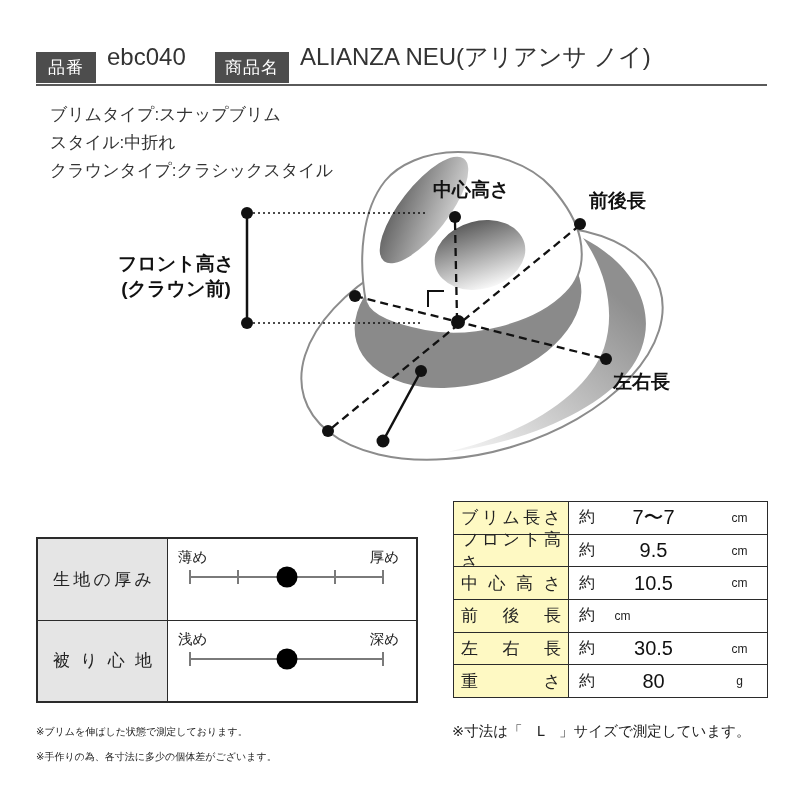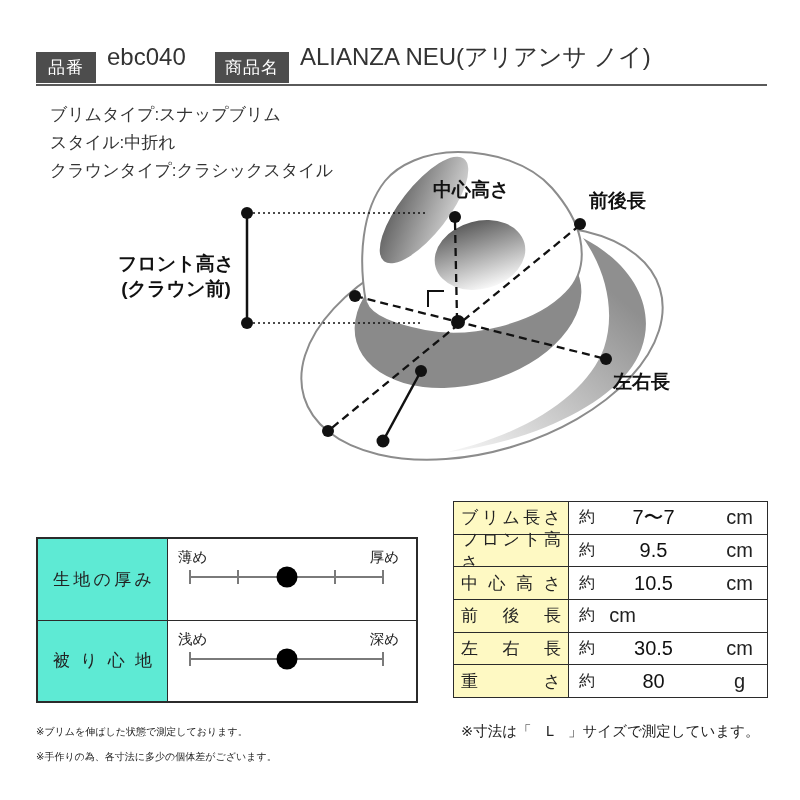--- a/index.html
+++ b/index.html
@@ -17,21 +17,21 @@
   
   .specs{position:absolute;left:50px;top:101px;font-size:17px;line-height:28px;color:#333;}
   
   .dlabel{position:absolute;font-size:19px;font-weight:bold;color:#111;white-space:nowrap;}
   .dlabel-front{white-space:normal;text-align:center;line-height:25px;}
   
   .feel-table{position:absolute;left:36px;top:537px;width:382px;height:166px;
               border:2px solid #2b2b2b;box-sizing:border-box;display:flex;flex-direction:column;}
   .feel-row{flex:1;display:flex;min-height:0;}
   .feel-row + .feel-row{border-top:1.5px solid #2b2b2b;}
-  .feel-label{width:129px;background:#5eead4;border-right:1.5px solid #2b2b2b;
+  .feel-label{width:129px;background:#e5e5e5;border-right:1.5px solid #2b2b2b;
               display:flex;align-items:center;}
   .feel-label span{display:block;width:100%;padding:0 15px;font-size:17px;color:#222;
               text-align:justify;text-align-last:justify;}
   .feel-body{flex:1;position:relative;}
   .feel-min{position:absolute;left:10px;top:9px;font-size:14.5px;color:#222;}
   .feel-max{position:absolute;right:17px;top:9px;font-size:14.5px;color:#222;}
   .track{position:absolute;left:22px;right:33px;top:37px;height:2px;background:#7a7a7a;}
   .tick{position:absolute;top:-6px;width:2px;height:14px;background:#7a7a7a;transform:translateX(-50%);}
   .dot{position:absolute;width:21px;height:21px;border-radius:50%;background:#000;
        top:50%;transform:translate(-50%,-50%);}
@@ -40,24 +40,24 @@
               border:1.5px solid #2b2b2b;box-sizing:border-box;display:flex;flex-direction:column;}
   .size-row{flex:1;display:flex;min-height:0;}
   .size-row + .size-row{border-top:1.5px solid #2b2b2b;}
   .size-label{width:114px;background:#fef9c3;border-right:1.5px solid #2b2b2b;
               display:flex;align-items:center;}
   .size-label span{display:block;width:100%;padding:0 7px;font-size:17px;color:#222;
               text-align:justify;text-align-last:justify;}
   .size-val{flex:1;display:flex;align-items:center;background:#fff;}
   .approx{margin-left:10px;font-size:16px;color:#222;}
   .num{flex:1;text-align:center;font-size:20px;color:#111;}
-  .unit{width:55px;text-align:center;font-size:20px;color:#222;}
+  .unit{width:55px;text-align:center;font-size:12px;color:#222;}
   
   .foot-left{position:absolute;left:36px;top:720px;font-size:10px;line-height:24.5px;color:#222;}
-  .foot-right{position:absolute;left:452px;top:722px;font-size:14.5px;color:#222;margin-left:9px;}
+  .foot-right{position:absolute;left:452px;top:722px;font-size:14.5px;color:#222;}
   svg{position:absolute;left:0;top:0;}
 </style>
 </head>
 <body>
 
 <div class="page">
 
   <span class="tag tag-hinban">品番</span>
   <span class="hval hval-code">ebc040</span>
   <span class="tag tag-name">商品名</span>

